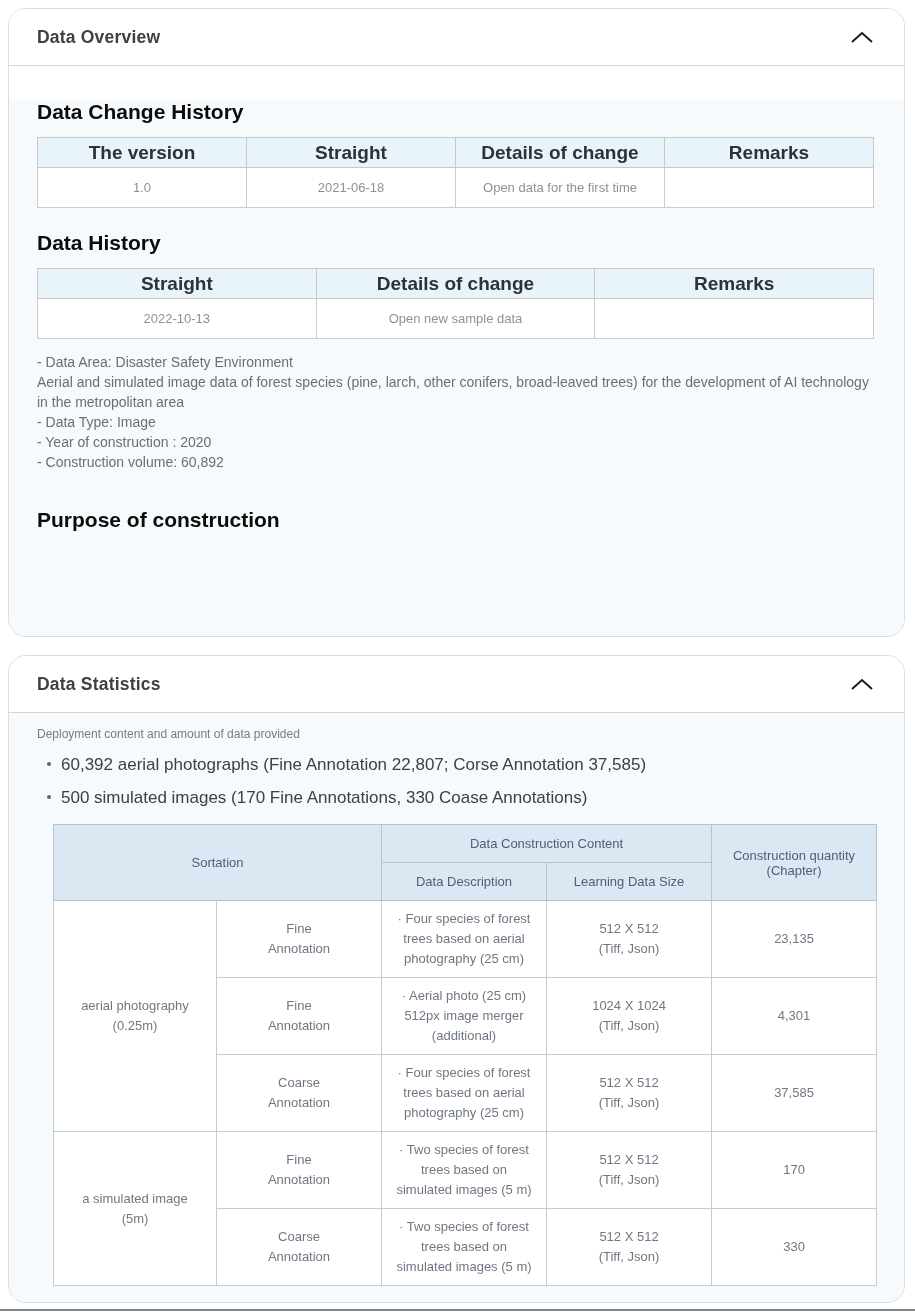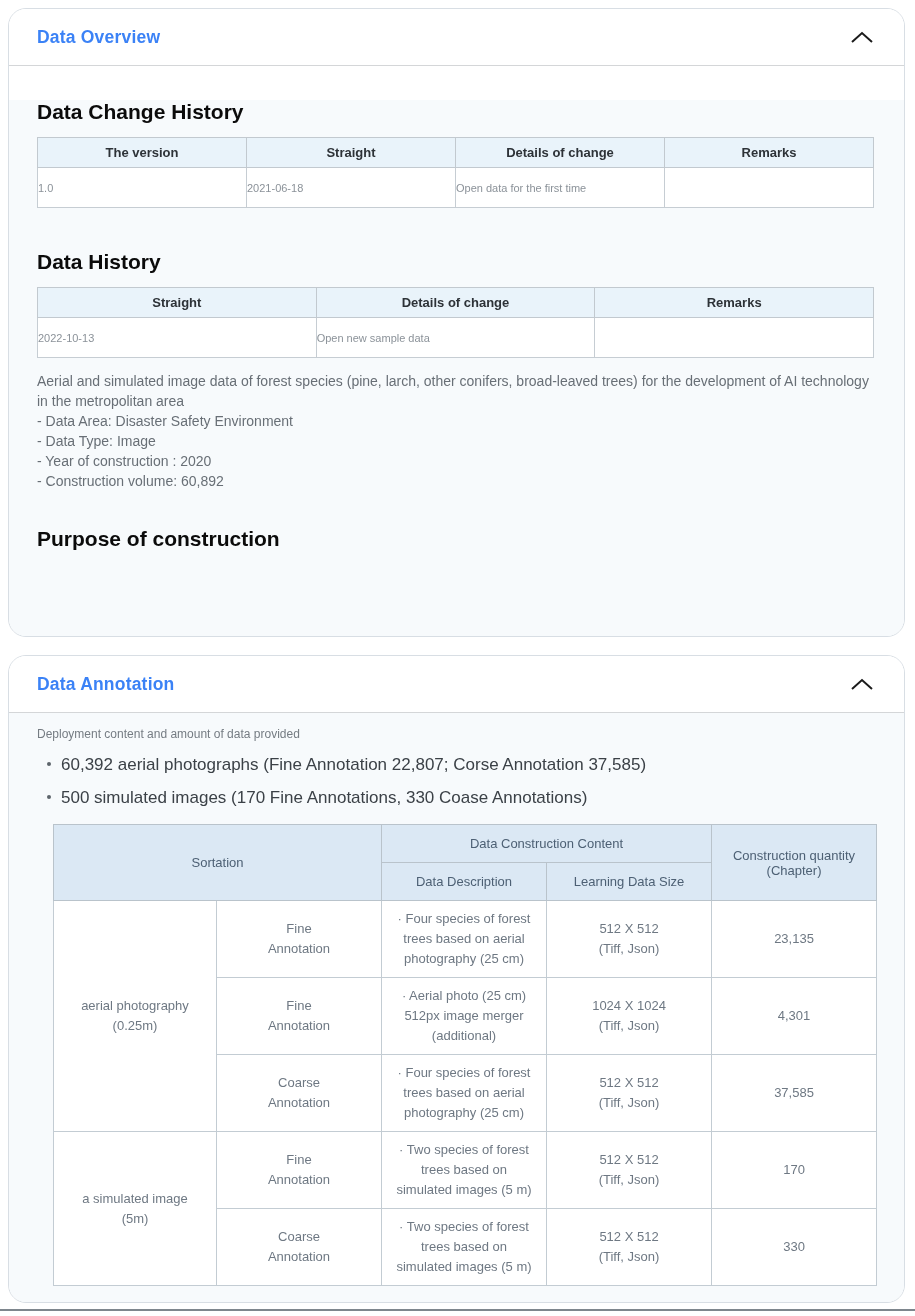--- a/index.html
+++ b/index.html
@@ -28,61 +28,62 @@
     border-bottom: 1px solid #d4d6d8;
     display: flex;
     align-items: center;
     justify-content: space-between;
     padding: 0 30px 0 28px;
     cursor: pointer;
   }
   .card-title {
     font-size: 17.5px;
     font-weight: 700;
-    color: #3b82f6;
+    color: #404040;
     letter-spacing: 0.2px;
   }
   .chevron { display: inline-flex; align-items: center; }
 
   .card-body {
     background: #f7fafc;
     height: 100%;
     padding: 0 30px 0 28px;
   }
 
   h2.section-heading {
     font-size: 21px;
     font-weight: 700;
     color: #0b0b0b;
     margin: 34px 0 13px 0;
   }
-  h2.gap-lg { margin-top: 42px; }
+  h2.gap-lg { margin-top: 23px; }
 
   table.simple {
     width: 100%;
     border-collapse: collapse;
     table-layout: fixed;
     background: #ffffff;
   }
   table.simple th {
     background: #e9f3fa;
     border: 1px solid #c2c9cf;
     height: 30px;
-    font-size: 13px;
+    font-size: 19px;
     font-weight: 600;
     color: #2d3237;
     text-align: center;
   }
   table.simple td {
     background: #ffffff;
     border: 1px solid #c6cdd3;
     height: 40px;
-    font-size: 11px;
+    font-size: 13px;
     font-weight: 400;
     color: #8b9299;
+    text-align: center;
   }
 
   .paragraph {
     font-size: 14px;
     color: #686f76;
     line-height: 20px;
     margin-top: 13px;
   }
   .paragraph div { min-height: 20px; }
 
@@ -194,35 +195,35 @@
       <tbody>
         <tr>
           <td>2022-10-13</td>
           <td>Open new sample data</td>
           <td></td>
         </tr>
       </tbody>
     </table>
 
     <div class="paragraph">
+      <div>- Data Area: Disaster Safety Environment</div>
       <div>Aerial and simulated image data of forest species (pine, larch, other conifers, broad-leaved trees) for the development of AI technology in the metropolitan area</div>
-      <div>- Data Area: Disaster Safety Environment</div>
       <div>- Data Type: Image</div>
       <div>- Year of construction : 2020</div>
       <div>- Construction volume: 60,892</div>
     </div>
 
     <h2 class="section-heading" style="margin-top:36px">Purpose of construction</h2>
 
   </div>
 </section>
 
 <section class="card" id="card-stats">
   <div class="card-header">
-    <span class="card-title">Data Annotation</span>
+    <span class="card-title">Data Statistics</span>
     <span class="chevron">
       <svg width="24" height="13" viewBox="0 0 24 13">
           <polyline points="2,11 12,2 22,11" stroke="#1c1c1c" stroke-width="2" fill="none"></polyline>
         </svg>
     </span>
   </div>
   <div class="card-body">
 
     <div class="stats-intro">Deployment content and amount of data provided</div>
 

